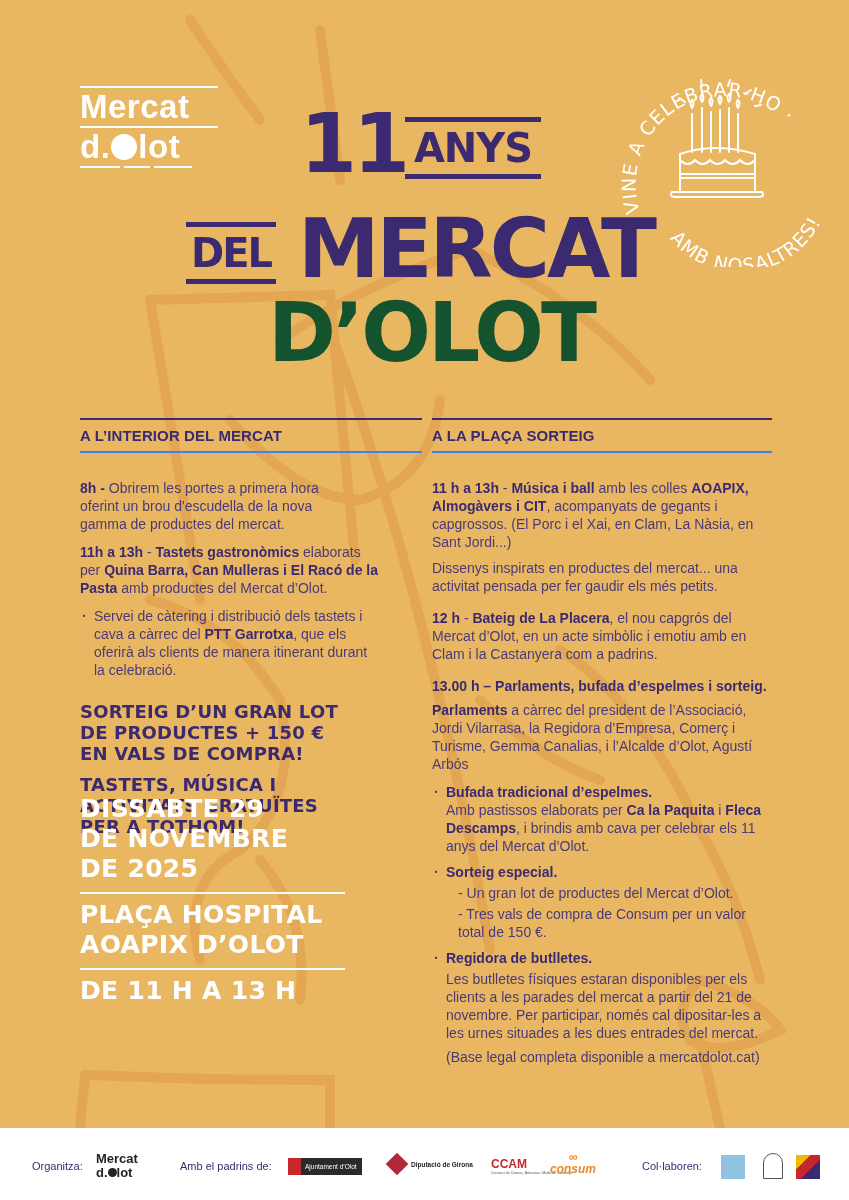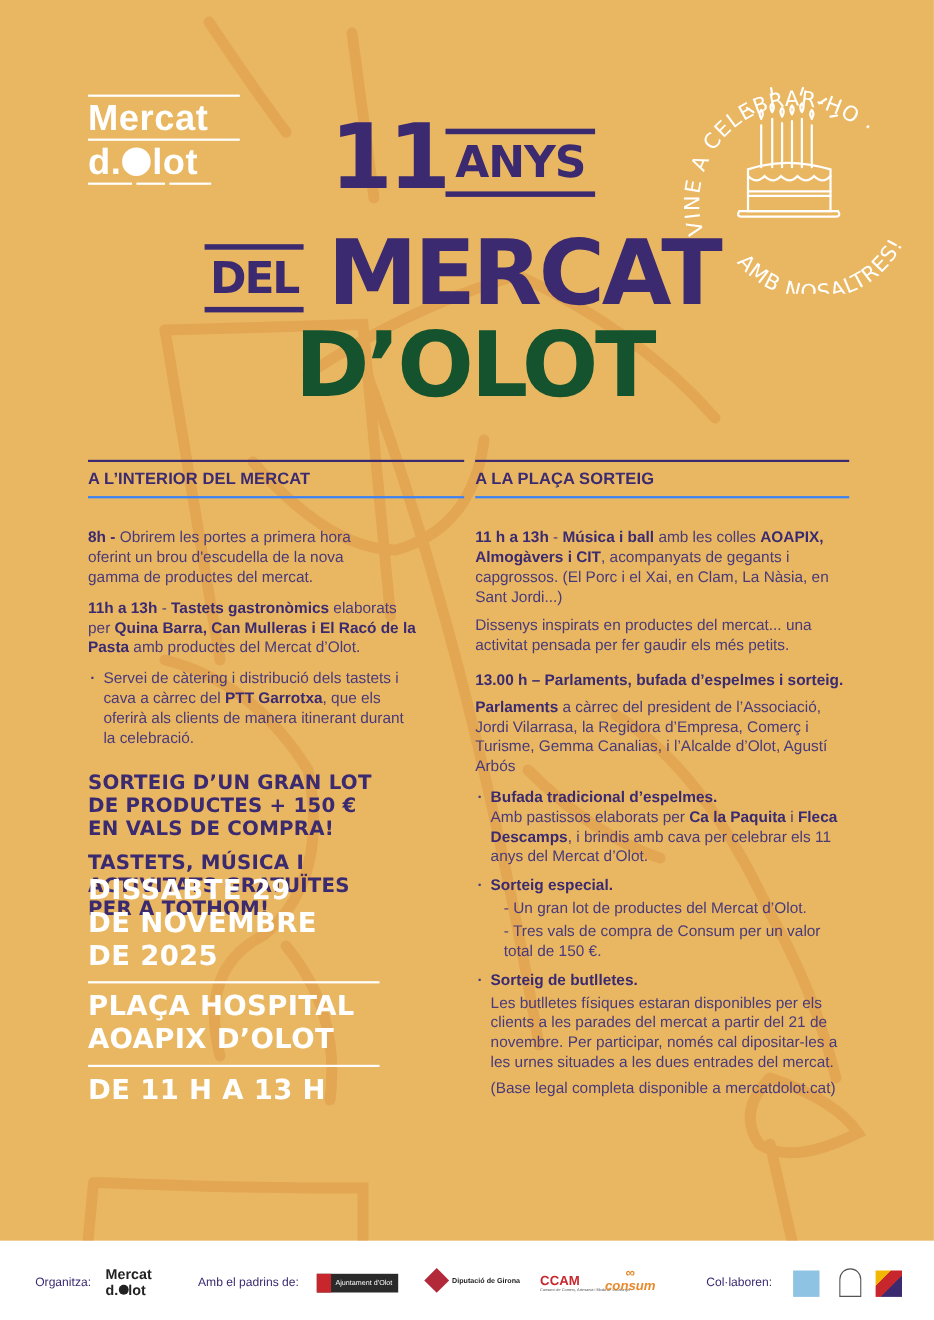--- a/index.html
+++ b/index.html
@@ -175,41 +175,44 @@
 
   <div class="col col-right">
     <div class="sec-head">A LA PLAÇA SORTEIG</div>
 
     <div class="p" style="margin-top:26px;">
       <b>11 h a 13h</b><span> - </span><b>Música i ball</b><span> amb les colles </span><b>AOAPIX, Almogàvers i CIT</b><span>, acompanyats de gegants i capgrossos. (El Porc i el Xai, en Clam, La Nàsia, en Sant Jordi...)</span>
     </div>
 
     <div class="p" style="margin-top:8px;">Dissenys inspirats en productes del mercat... una activitat pensada per fer gaudir els més petits.</div>
 
+    <div class="p" style="margin-top:14px;">
+      <b>12 h</b><span> - </span><b>Bateig de La Placera</b><span>, el nou capgrós del Mercat d’Olot, en un acte simbòlic i emotiu amb en Clam i la Castanyera com a padrins.</span>
+    </div>
 
     <div class="p" style="margin-top:14px;">
       <b>13.00 h – Parlaments, bufada d’espelmes i sorteig.</b>
     </div>
     <div class="p" style="margin-top:6px;">
       <b>Parlaments</b><span> a càrrec del president de l’Associació, Jordi Vilarrasa, la Regidora d’Empresa, Comerç i Turisme, Gemma Canalias, i l’Alcalde d’Olot, Agustí Arbós</span>
     </div>
 
     <div class="p bullet" style="margin-top:10px;">
       <b>Bufada tradicional d’espelmes.</b><br>
       <span>Amb pastissos elaborats per </span><b>Ca la Paquita</b><span> i </span><b>Fleca Descamps</b><span>, i brindis amb cava per celebrar els 11 anys del Mercat d’Olot.</span>
     </div>
 
     <div class="p bullet" style="margin-top:8px;">
       <b>Sorteig especial.</b>
       <div class="sub" style="margin-top:3px;">- Un gran lot de productes del Mercat d’Olot.</div>
       <div class="sub" style="margin-top:3px; padding-left:12px; text-indent:0;">- Tres vals de compra de Consum per un valor total de 150 €.</div>
     </div>
 
     <div class="p bullet" style="margin-top:8px;">
-      <b>Sorteig de butlletes.</b>
+      <b>Regidora de butlletes.</b>
       <div style="margin-top:3px;">Les butlletes físiques estaran disponibles per els clients a les parades del mercat a partir del 21 de novembre. Per participar, només cal dipositar-les a les urnes situades a les dues entrades del mercat.</div>
       <div style="margin-top:6px;">(Base legal completa disponible a mercatdolot.cat)</div>
     </div>
   </div>
 </div>
 
 <div class="footer"></div>
 <div class="f-label" style="left:32px;">Organitza:</div>
 <div class="f-logo-mercat">
   <div>Mercat</div>

